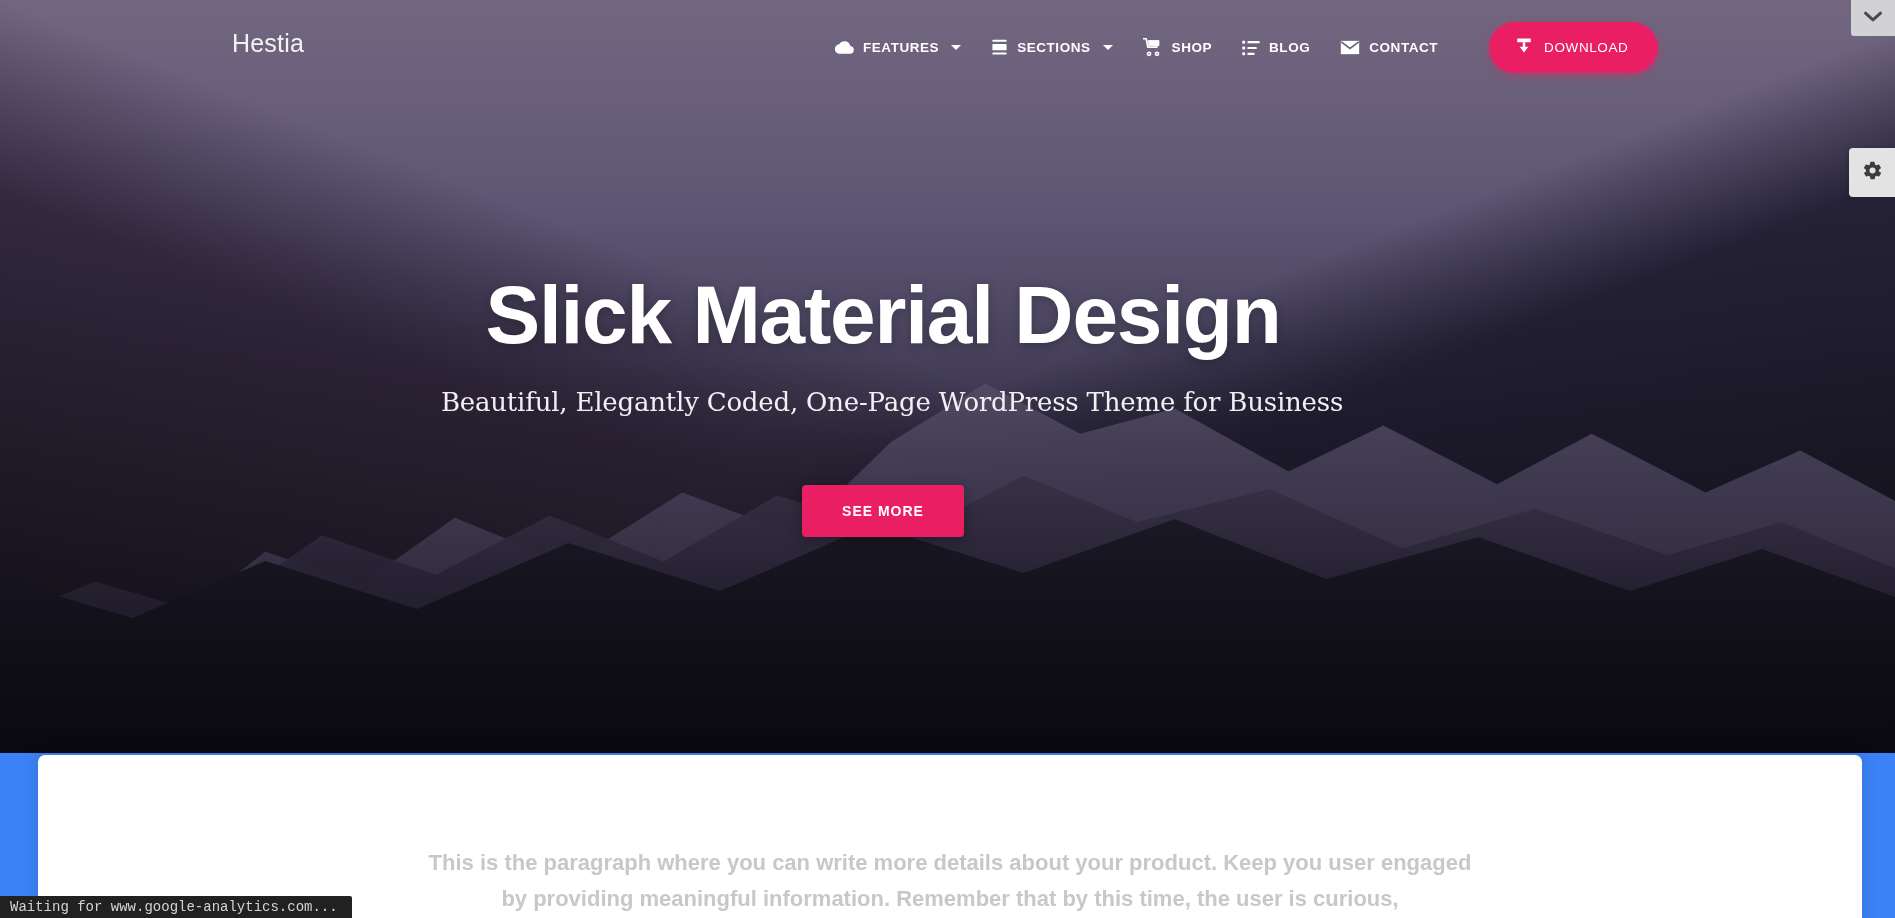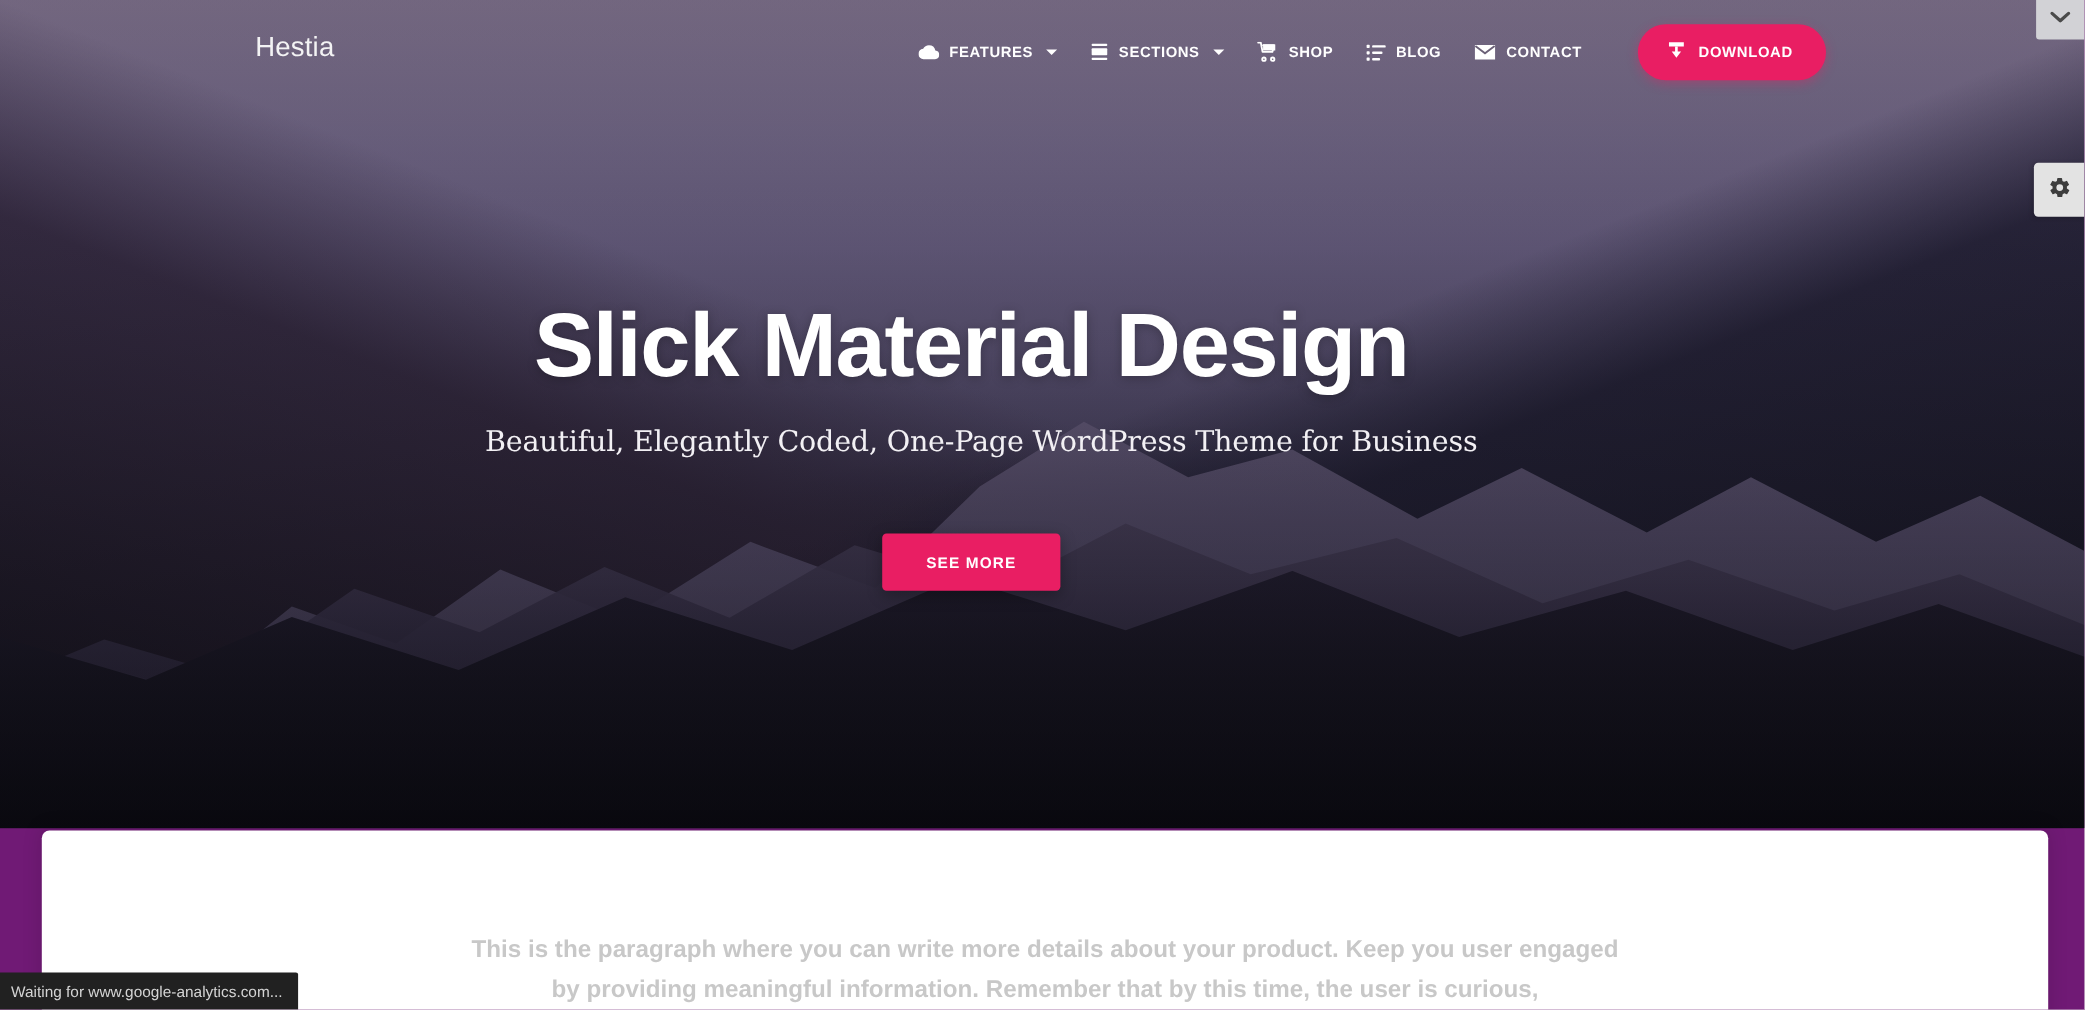--- a/index.html
+++ b/index.html
@@ -10,21 +10,21 @@
     overflow: hidden;
     font-family: "Liberation Sans", sans-serif;
     background: #eeeeee;
   }
 
   #viewport {
     position: relative;
     width: 1895px;
     height: 918px;
     overflow: hidden;
-    background: #701a75;
+    background: #3b82f6;
   }
 
   
   #hero {
     position: absolute;
     left: 0; top: 0;
     width: 1895px;
     height: 753px;
     overflow: hidden;
   }
@@ -138,21 +138,21 @@
   #download-btn {
     display: flex;
     align-items: center;
     gap: 11px;
     background: #e91e63;
     color: #fff;
     border: none;
     border-radius: 32px;
     padding: 15px 30px 15px 26px;
     font-size: 13.5px;
-    font-weight: 700;
+    font-weight: 400;
     letter-spacing: .6px;
     text-transform: uppercase;
     margin-left: 36px;
     cursor: pointer;
     box-shadow: 0 3px 10px rgba(233,30,99,.38);
     font-family: "Liberation Sans", sans-serif;
   }
 
   
   #hero-content {
@@ -253,30 +253,30 @@
     z-index: 60;
     cursor: pointer;
     box-shadow: -1px 1px 4px rgba(0,0,0,.18);
   }
 
   
   #status-bar {
     position: absolute;
     left: 0;
     bottom: 0;
-    height: 34px;
+    height: 22px;
     padding: 0 14px 0 10px;
     background: #212121;
     color: #d4d4d4;
     font-size: 14px;
     display: flex;
     align-items: center;
     border-top-right-radius: 2px;
     z-index: 90;
-    font-family: Liberation Sans, sans-serif;
+    font-family: Liberation Mono, monospace;
   }
 </style>
 </head>
 <body>
 
 <div id="viewport">
 
   <section id="hero">
     <div class="hero-photo">
       <div class="ridge ridge-far"></div>

